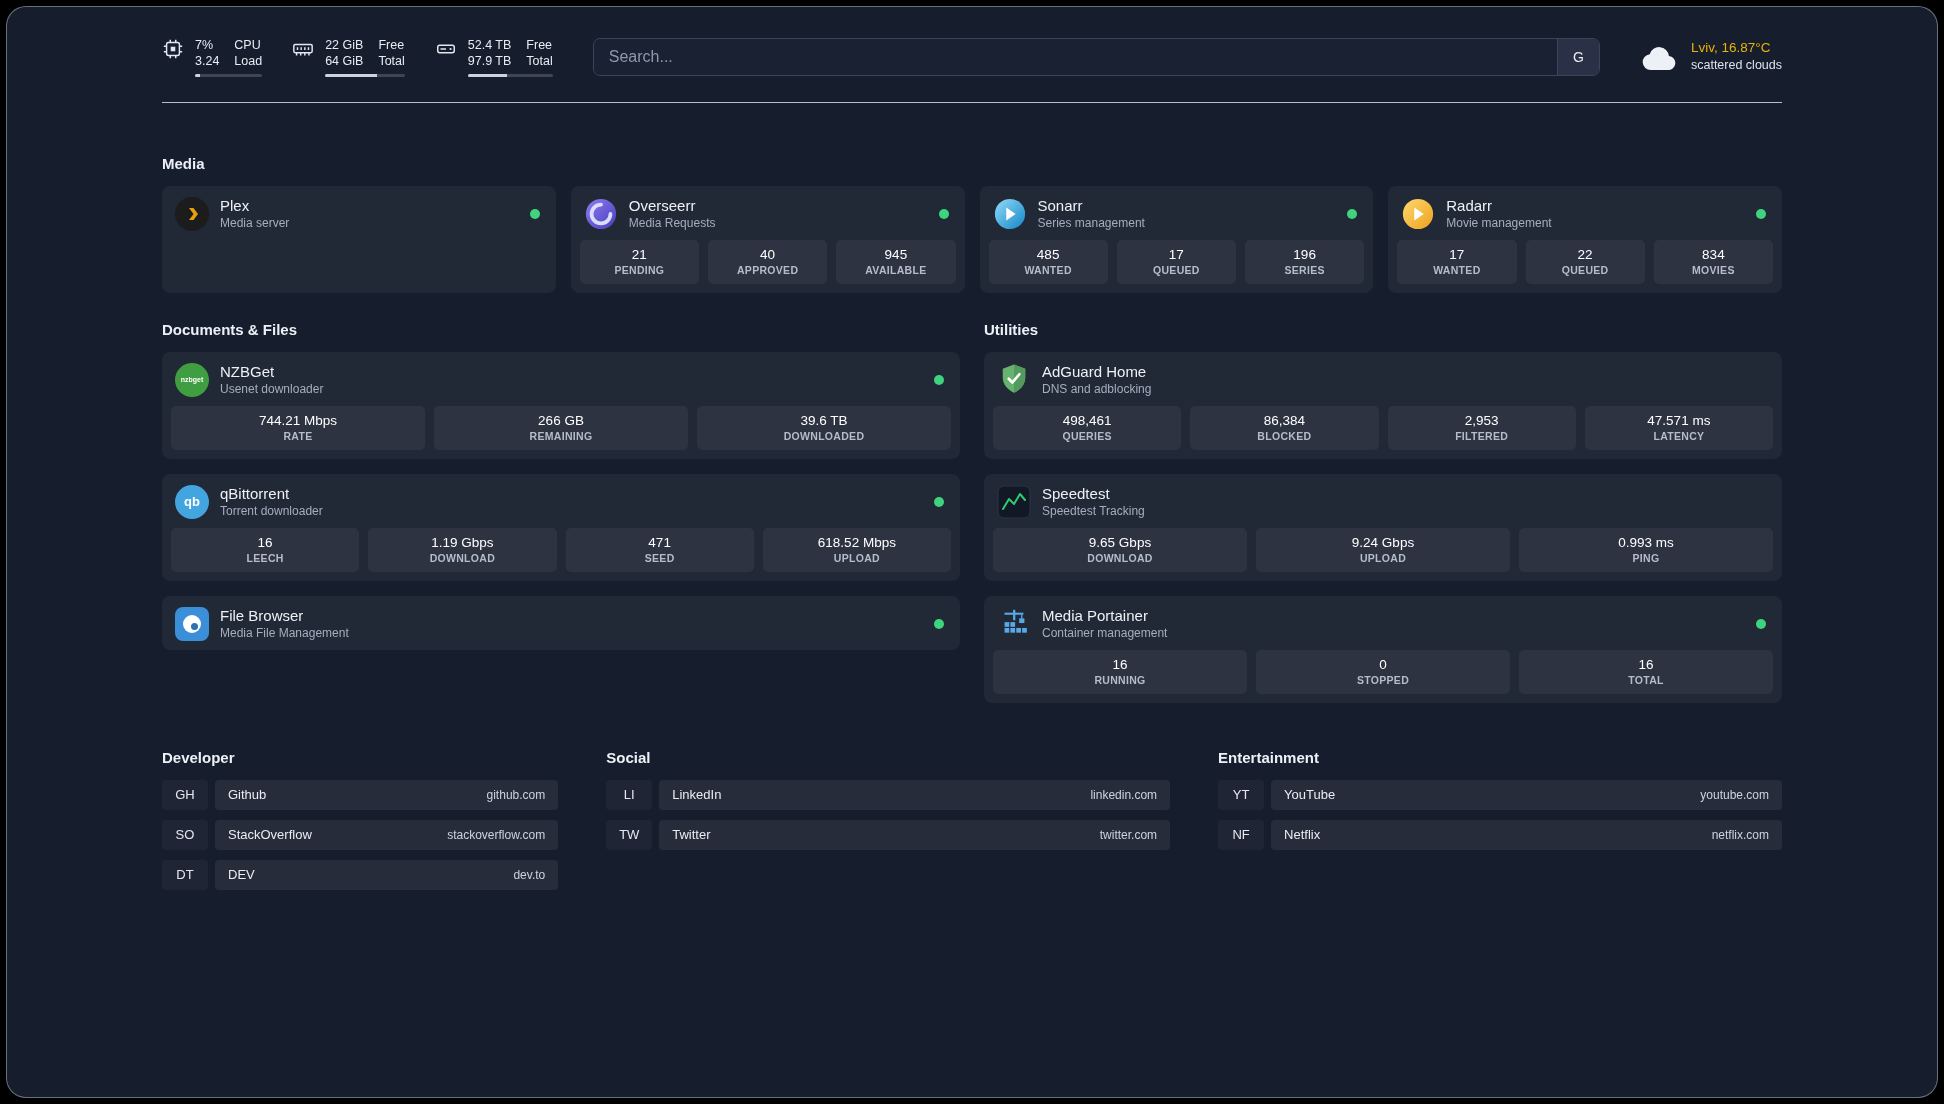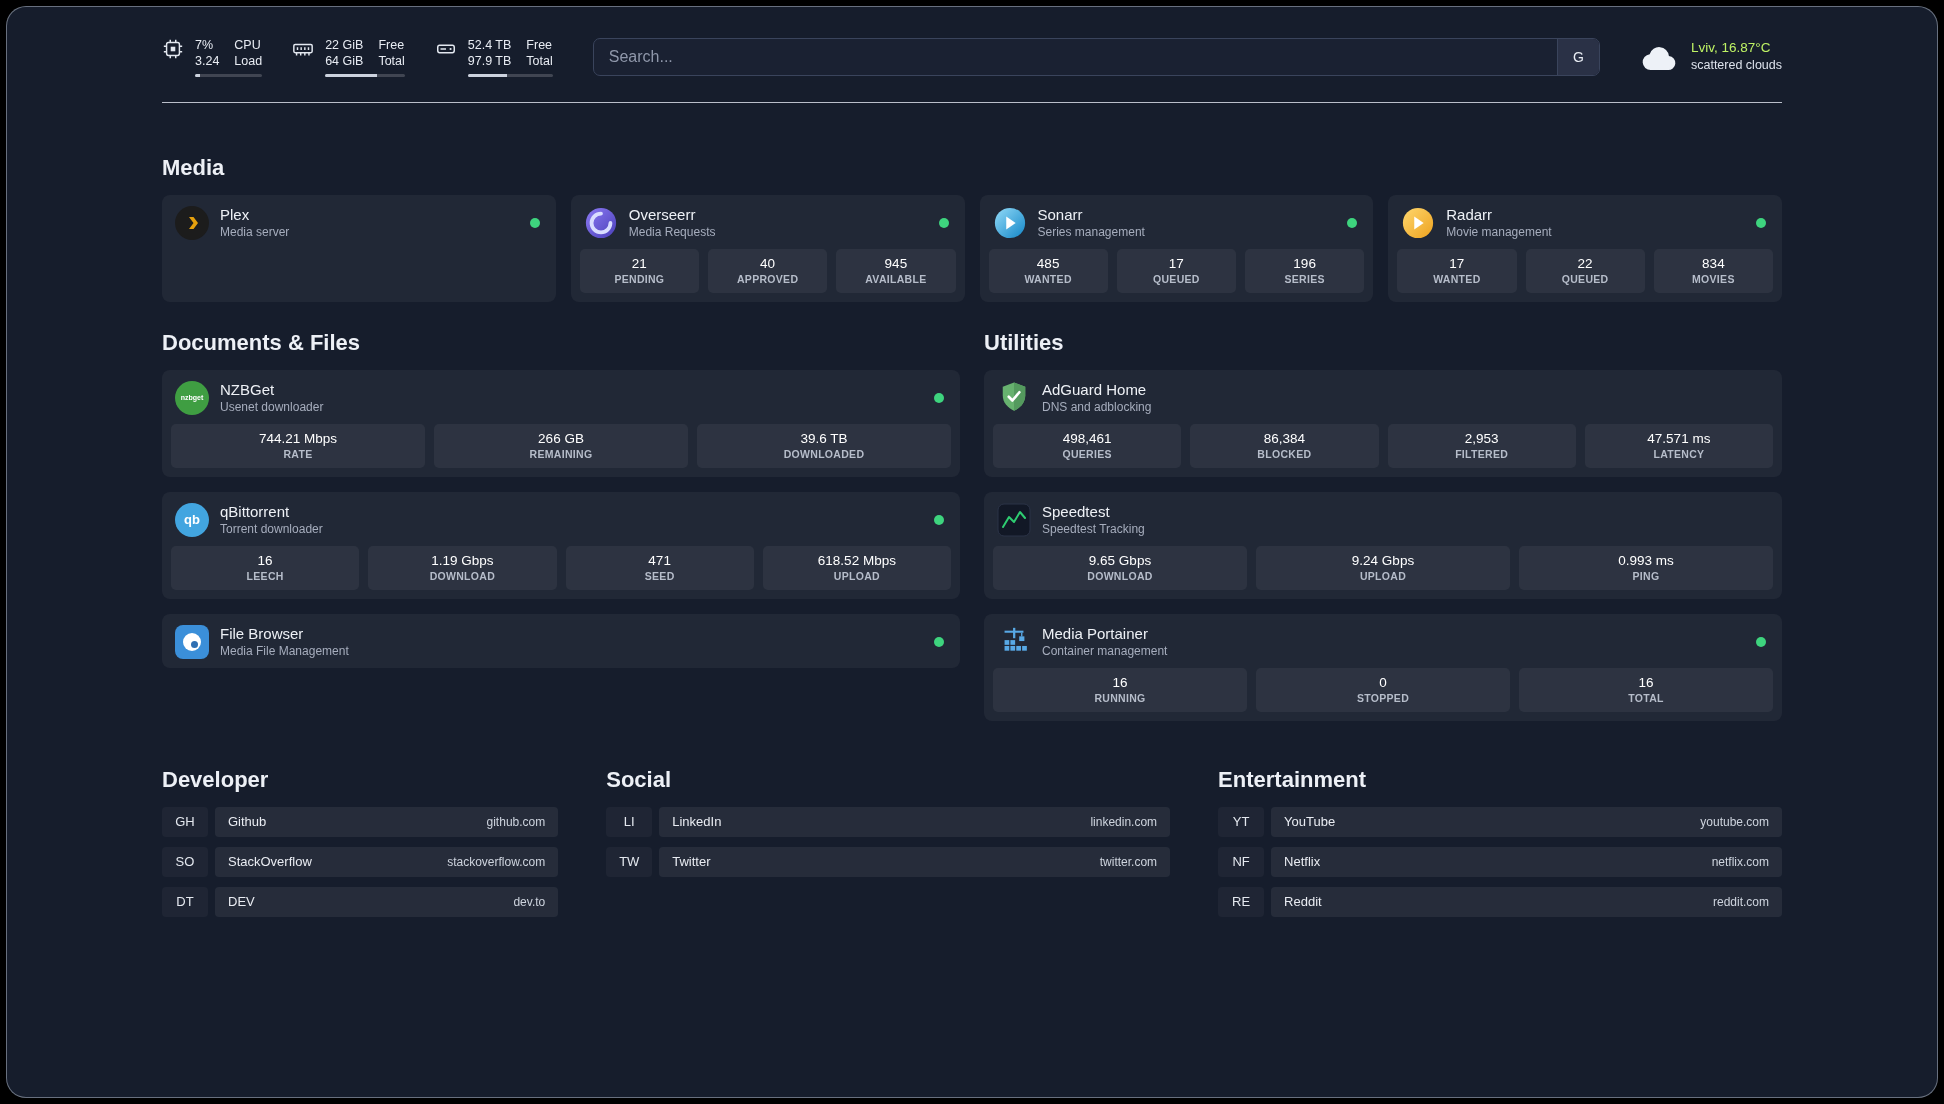--- a/index.html
+++ b/index.html
@@ -12,26 +12,26 @@
   .sys{display:flex;align-items:flex-start;gap:11px;flex:none;}
   .sys-icon{color:#e3e8f0;margin-top:1px;display:flex;}
   .sys-grid{display:grid;grid-template-columns:auto auto;column-gap:15px;font-size:12.5px;line-height:1.3;color:#e8ecf3;}
   .sys-bar{margin-top:4px;height:3px;background:rgba(255,255,255,.18);border-radius:2px;overflow:hidden;}
   .sys-bar i{display:block;height:100%;background:#ccd2de;}
   .search-wrap{flex:1;position:relative;margin:0 10px;}
   .search-input{width:100%;height:38px;background:#1a2132;border:1px solid #3a445c;border-radius:7px;color:#e8ecf3;padding:0 56px 0 15px;font-size:16px;font-family:inherit;outline:none;}
   .search-input::placeholder{color:#8f97aa;}
   .search-btn{position:absolute;right:1px;top:1px;bottom:1px;width:42px;background:#2a3146;border-left:1px solid #3a445c;border-radius:0 6px 6px 0;display:flex;align-items:center;justify-content:center;color:#e8ecf3;font-size:14px;cursor:pointer;}
   .weather{display:flex;align-items:center;gap:11px;flex:none;}
-  .weather-loc{font-size:13.5px;color:#bef264;line-height:1.35;}
+  .weather-loc{font-size:13.5px;color:#eab308;line-height:1.35;}
   .weather-cond{font-size:12.5px;color:#dde2ec;line-height:1.35;}
   .divider{margin-top:25px;height:1px;background:rgba(228,233,242,.8);}
 
   
-  .section-title{font-size:22px;font-weight:600;color:#edf0f6;margin:0 0 14px 0;}
+  .section-title{font-size:15px;font-weight:600;color:#edf0f6;margin:0 0 14px 0;}
   .media-section{margin-top:52px;}
   .media-grid{display:grid;grid-template-columns:repeat(4,1fr);gap:15px;}
   .mid{display:grid;grid-template-columns:1fr 1fr;gap:24px;margin-top:28px;}
   .col-stack{display:flex;flex-direction:column;gap:15px;}
 
   
   .card{background:rgba(255,255,255,.05);border-radius:8px;}
   .card-head{display:flex;align-items:center;gap:11px;padding:11px 13px 9px;cursor:pointer;}
   .titles{flex:1;min-width:0;}
   .card-title{font-size:15px;font-weight:500;color:#eef1f6;}
@@ -538,24 +538,17 @@
             <span class="bm-domain">youtube.com</span>
           </div>
         </div>
         <div class="bm-row">
           <span class="bm-abbr">NF</span>
           <div class="bm-bar">
             <span class="bm-name">Netflix</span>
             <span class="bm-domain">netflix.com</span>
           </div>
         </div>
-        <div class="bm-row">
-          <span class="bm-abbr">RE</span>
-          <div class="bm-bar">
-            <span class="bm-name">Reddit</span>
-            <span class="bm-domain">reddit.com</span>
-          </div>
-        </div>
       </div>
 
     </div>
   </div>
 </div>
 
 </body></html>

